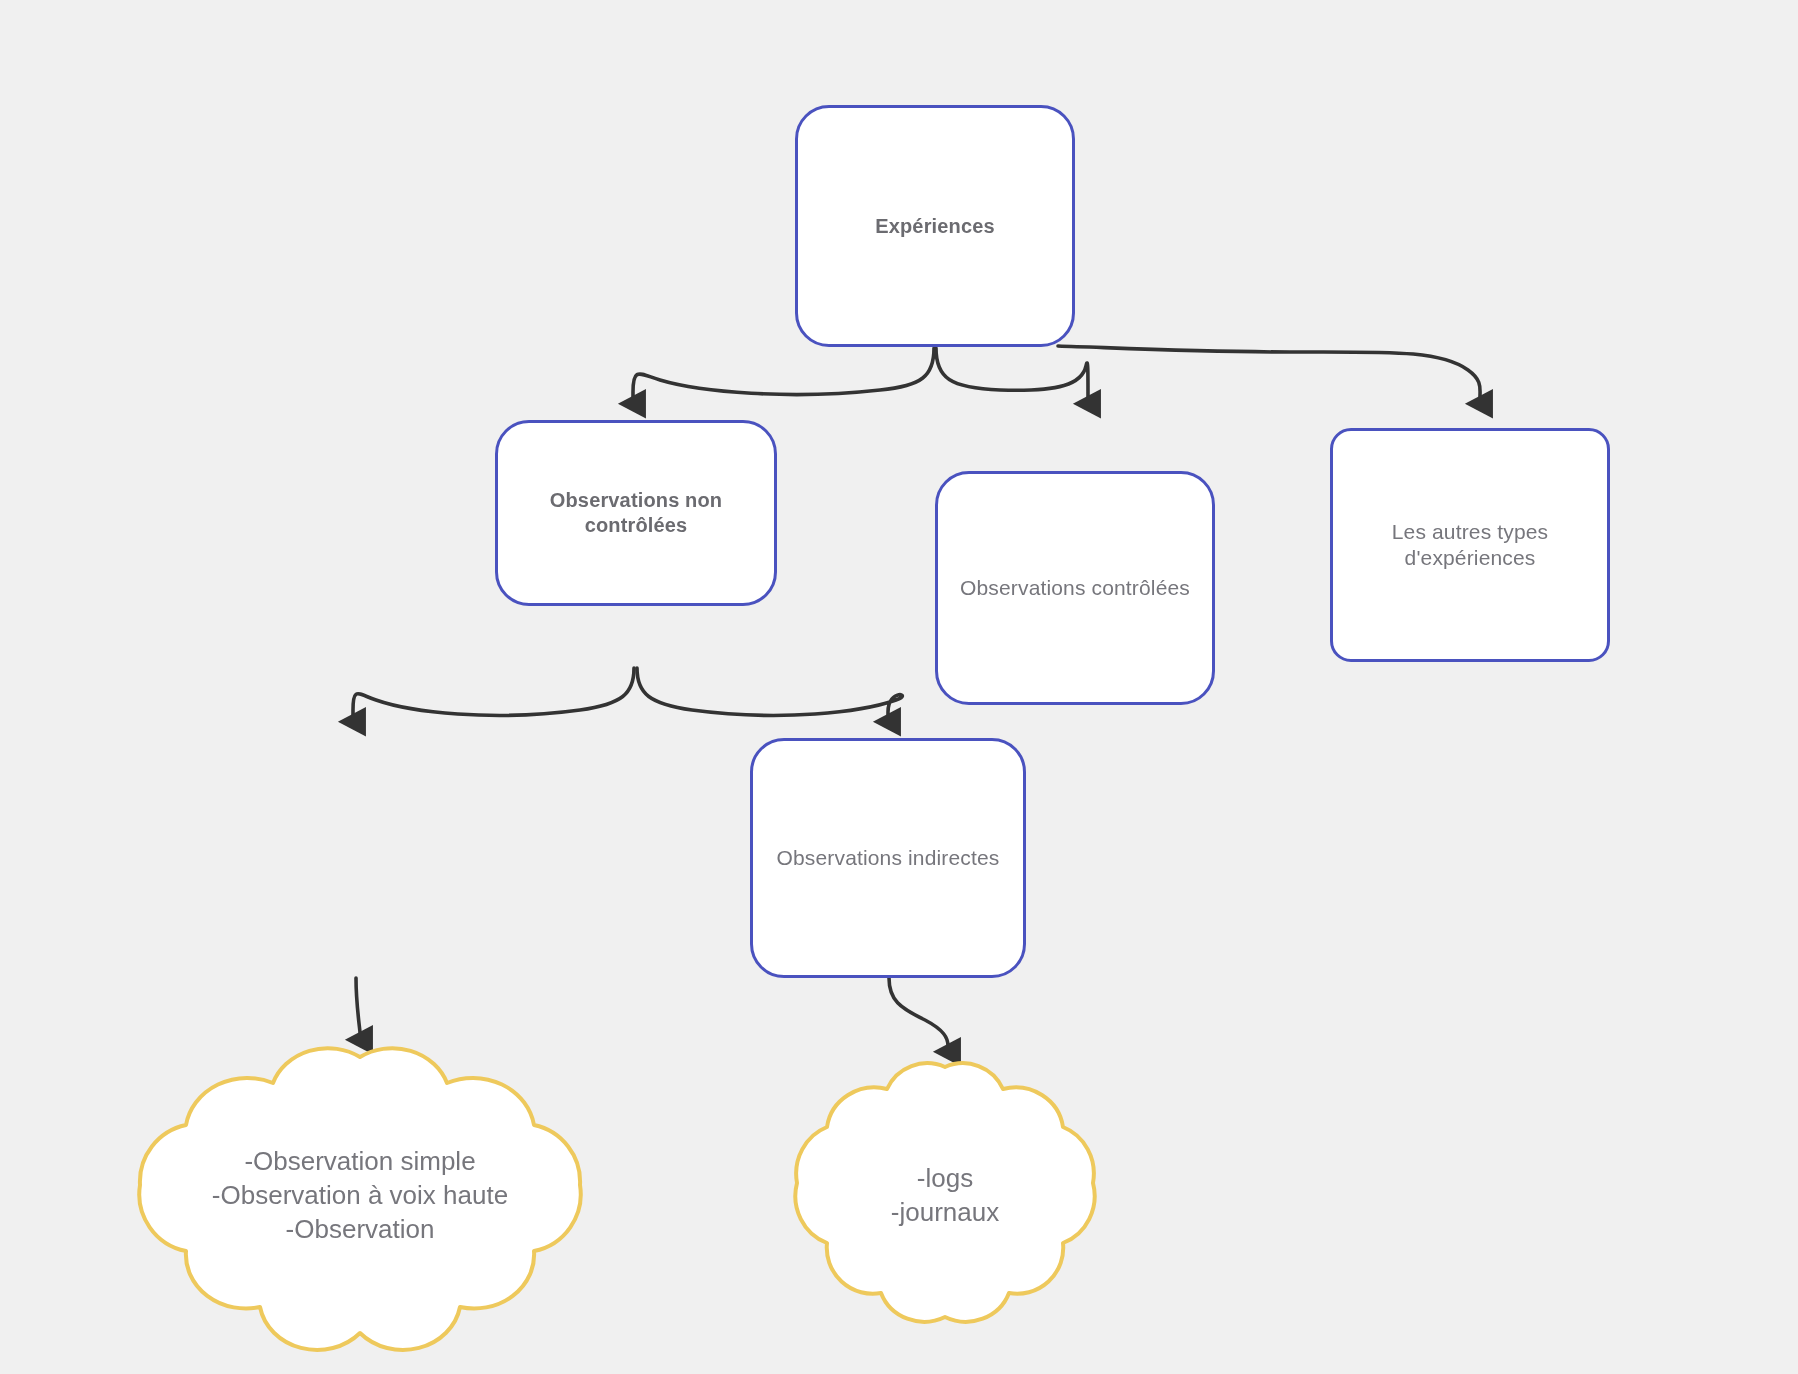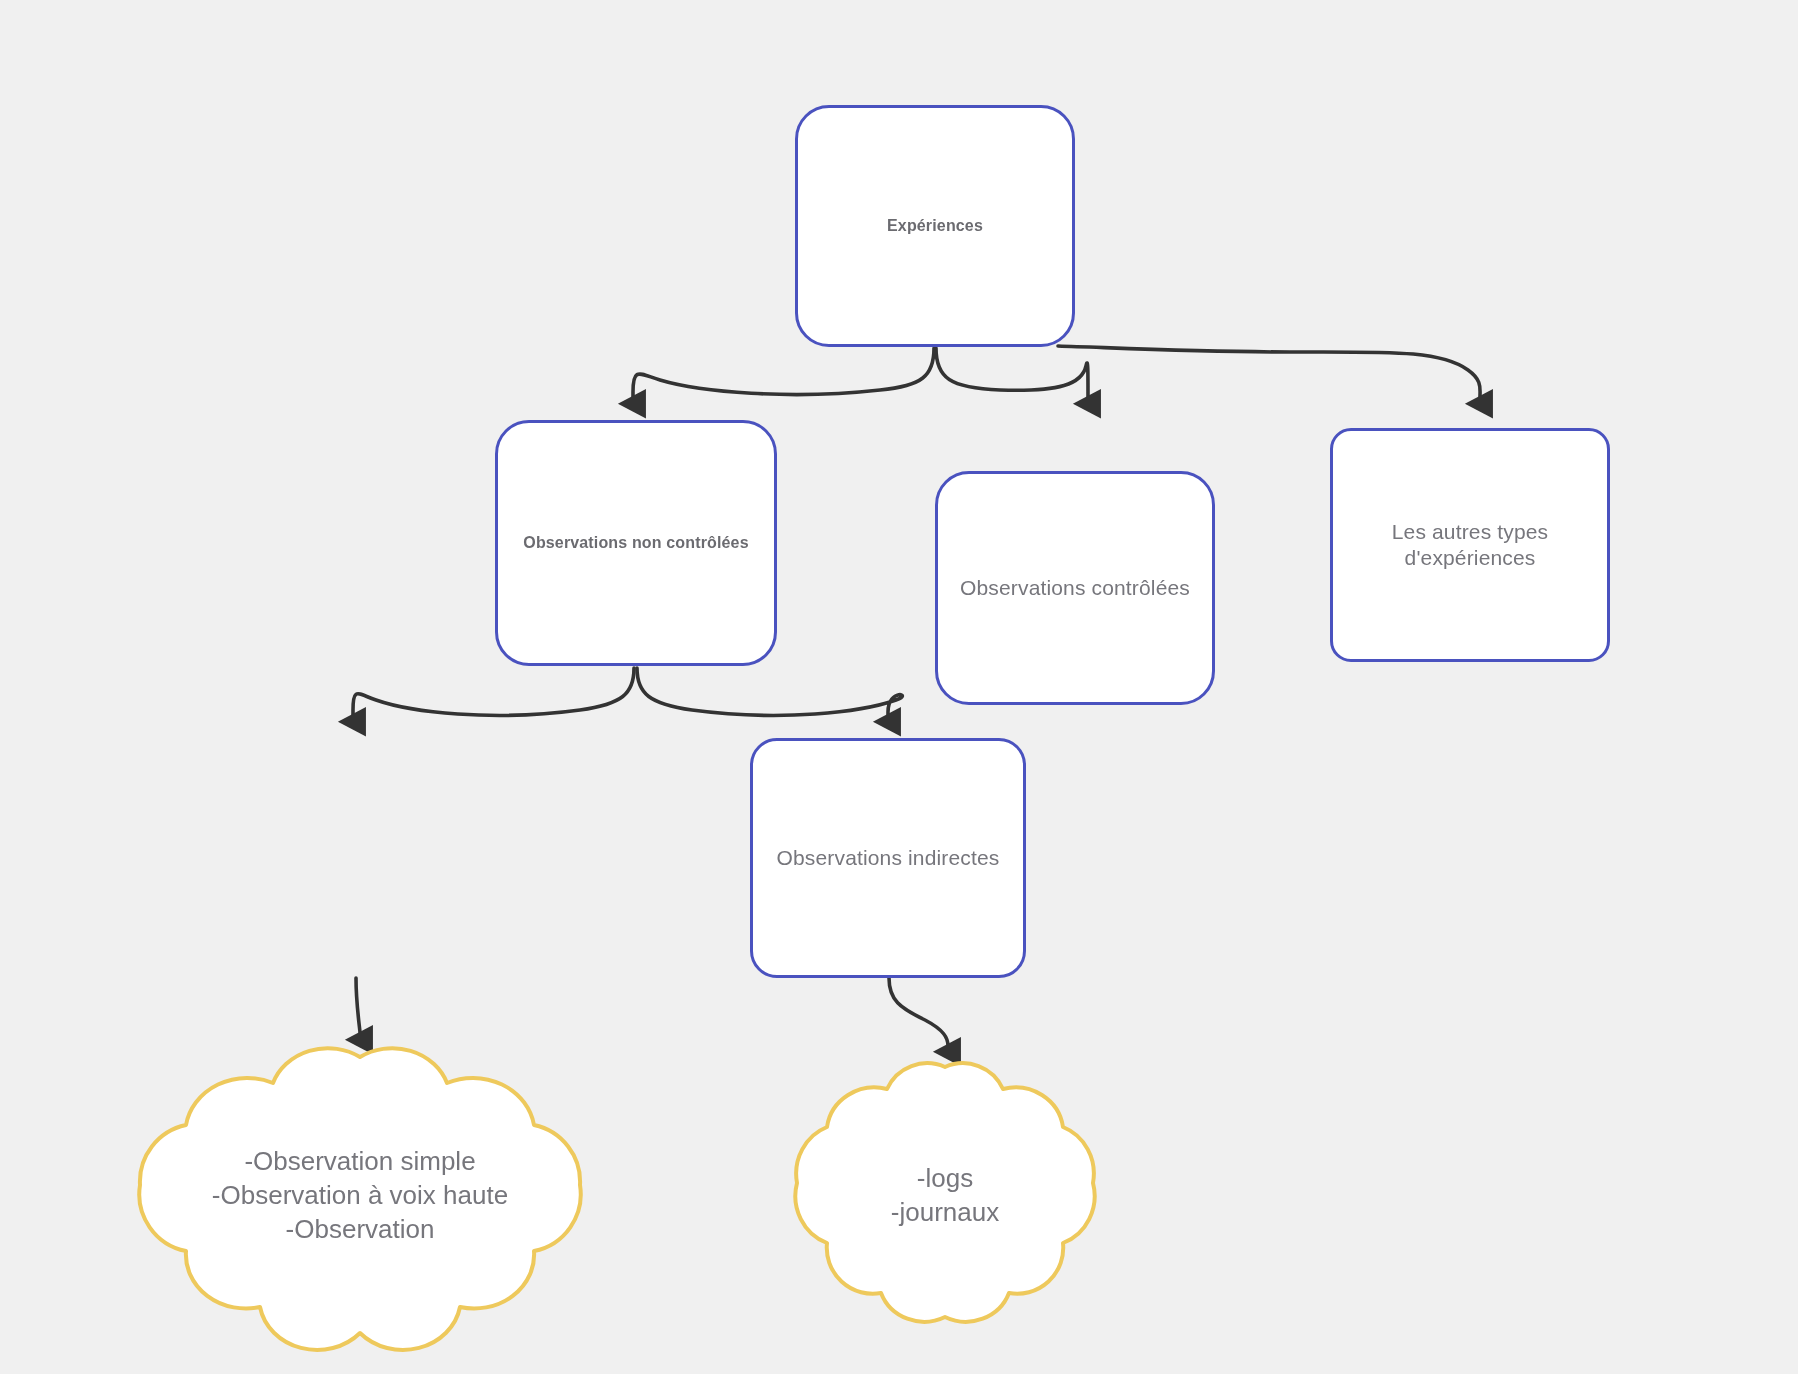--- a/index.html
+++ b/index.html
@@ -32,21 +32,21 @@
     display: flex;
     align-items: center;
     justify-content: center;
     text-align: center;
     color: #6d6d72;
     z-index: 2;
   }
   .node .label {
     padding: 0 14px;
     line-height: 1.25;
-    font-size: 16px;
+    font-size: 20px;
     letter-spacing: 0.15px;
   }
   .node.bold .label {
     font-weight: bold;
     color: #6b6b70;
   }
   .node.normal .label {
     font-weight: normal;
     color: #76767c;
     font-size: 21px;
@@ -135,34 +135,34 @@
     <g>
       <path d="M 889 978 C 889 1000, 900 1008, 925 1020
                C 944 1030, 948 1038, 948 1046 L 948 1052" fill="none" stroke="#333333" stroke-width="3.6" stroke-linecap="round" marker-end="url(#arrowhead)"></path>
     </g>
   </svg>
 
   <div class="node bold" style="left:795px; top:105px; width:280px; height:242px;">
     <span class="label">Expériences</span>
   </div>
 
-  <div class="node bold" style="left:495px; top:420px; width:282px; height:246px;">
+  <div class="node bold" style="left:495px; top:420px; width:282px; height:186px;">
     <span class="label">Observations non contrôlées</span>
   </div>
 
   <div class="node normal" style="left:935px; top:428px; width:280px; height:234px;margin-top:43px;">
     <span class="label">Observations contrôlées</span>
   </div>
 
   <div class="node normal" style="left:1330px; top:428px; width:280px; height:234px;border-radius:21px;">
     <span class="label">Les autres types d'expériences</span>
   </div>
 
 
-  <div class="node normal" style="left:750px; top:738px; width:276px; height:240px;border-radius:27px;">
+  <div class="node normal" style="left:750px; top:738px; width:276px; height:240px;">
     <span class="label">Observations indirectes</span>
   </div>
 
   <div class="cloud" style="left:110px; top:1035px; width:500px; height:320px;">
     <svg viewBox="0 0 500 320" xmlns="http://www.w3.org/2000/svg">
       <path d="M 163 48
                A 58 52 0 0 1 250 22
                A 58 52 0 0 1 337 48
                A 62 56 0 0 1 424 90
                A 58 58 0 0 1 470 150

